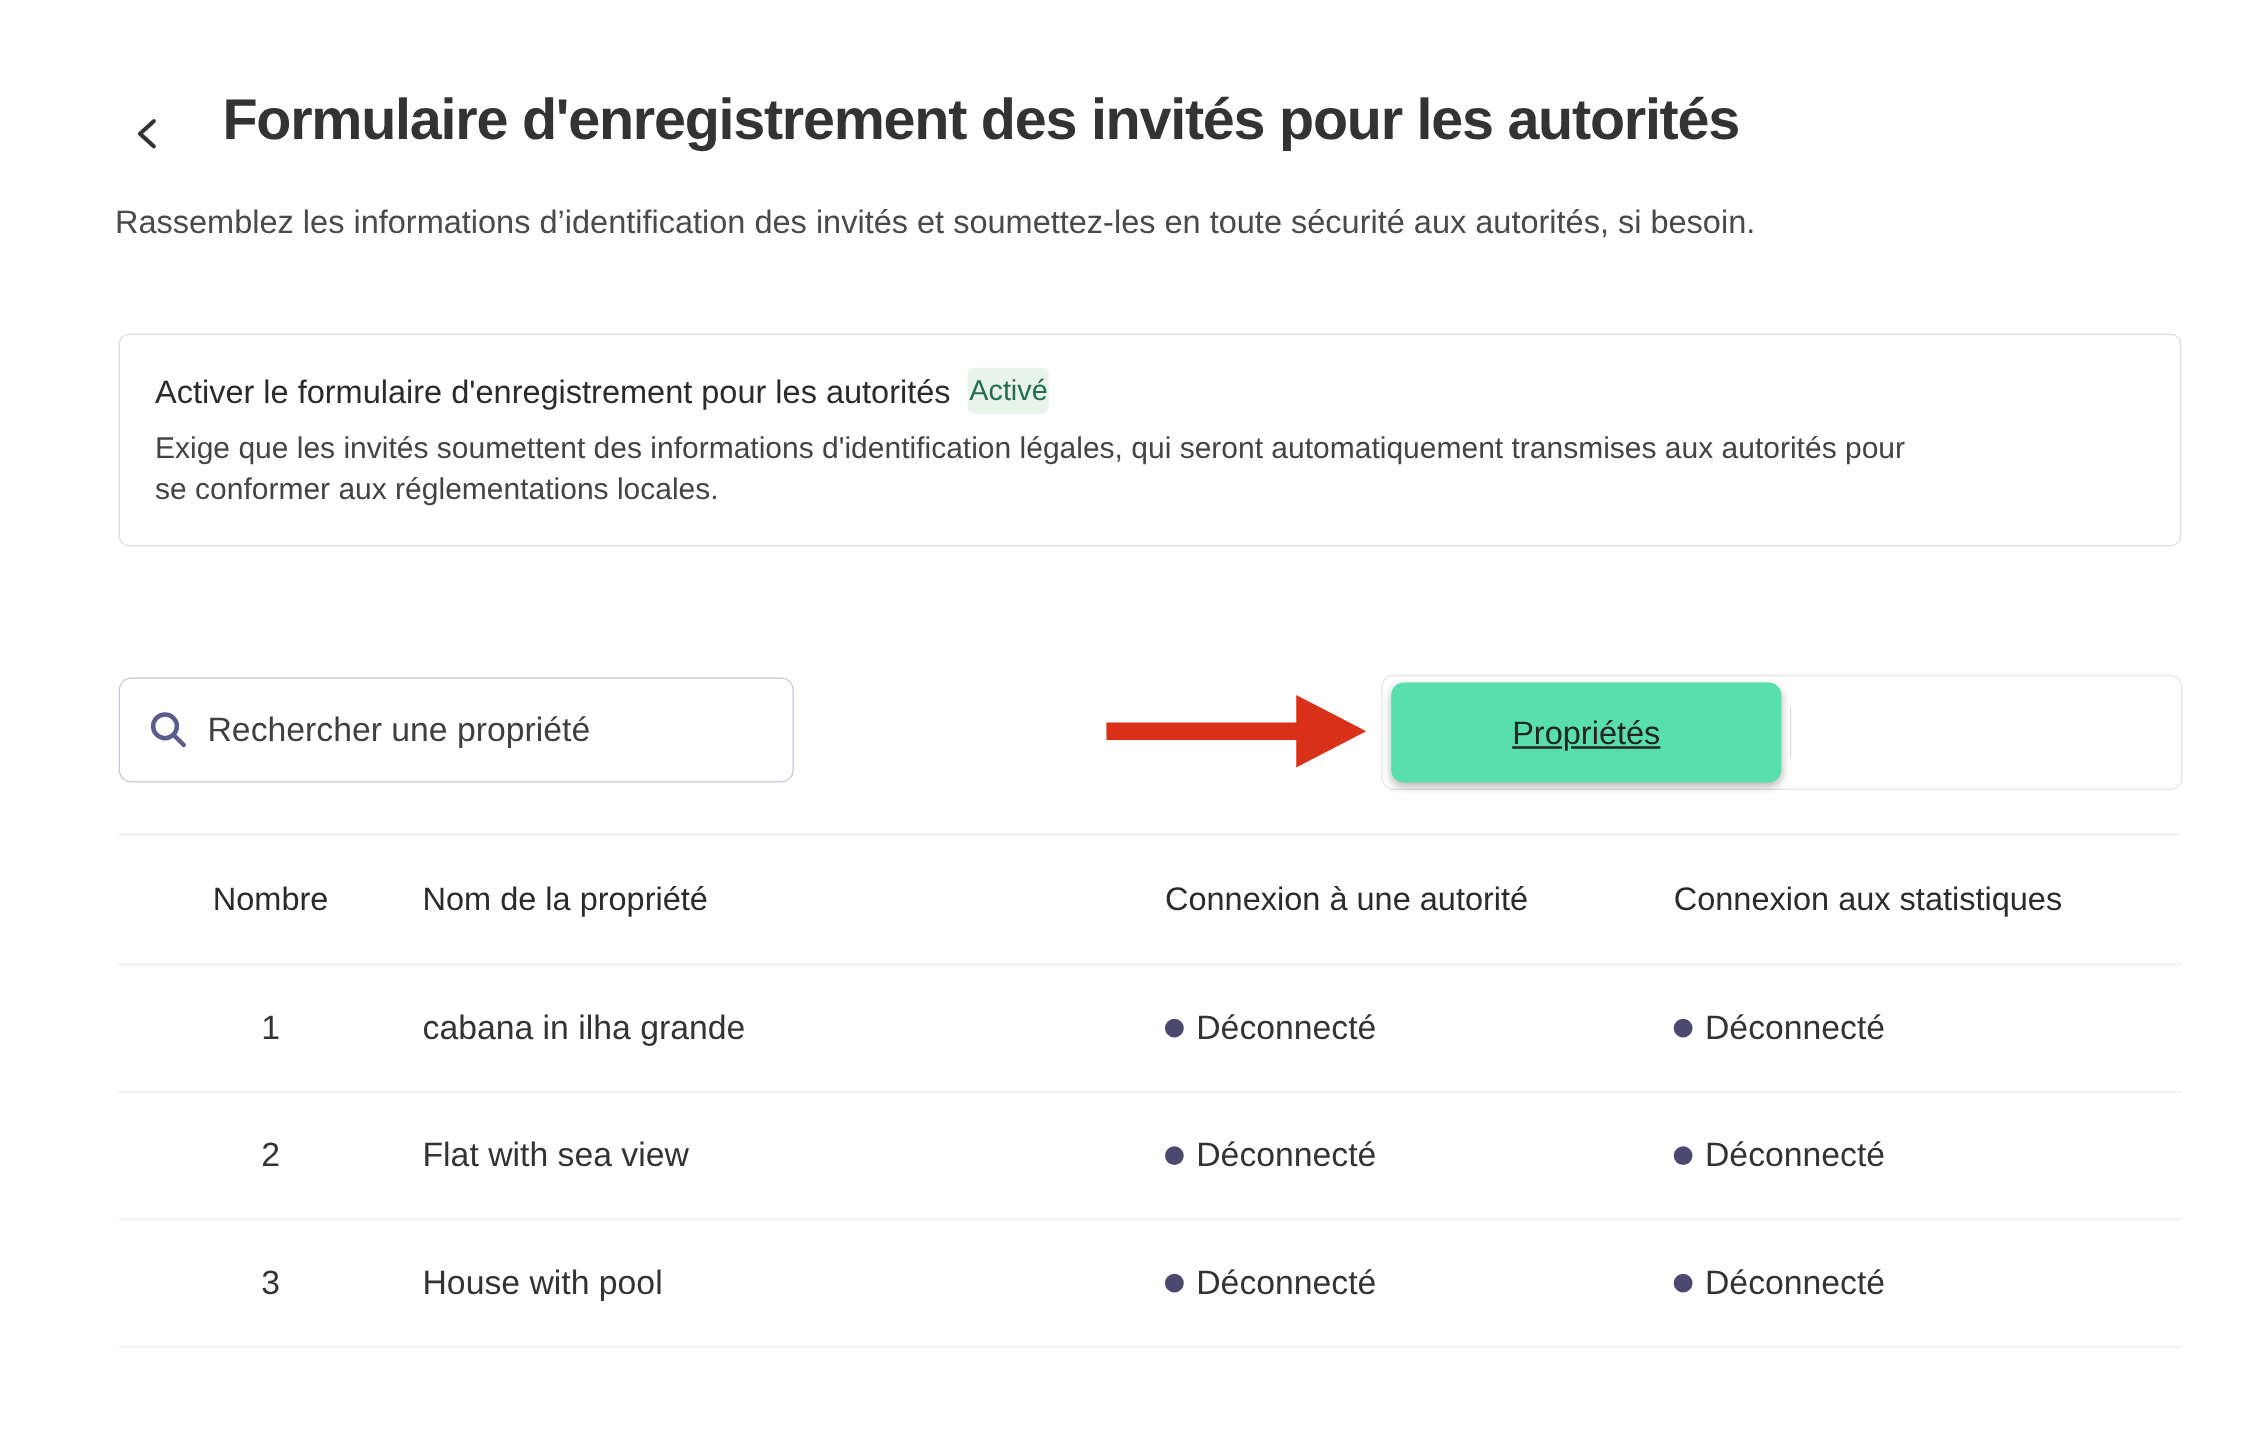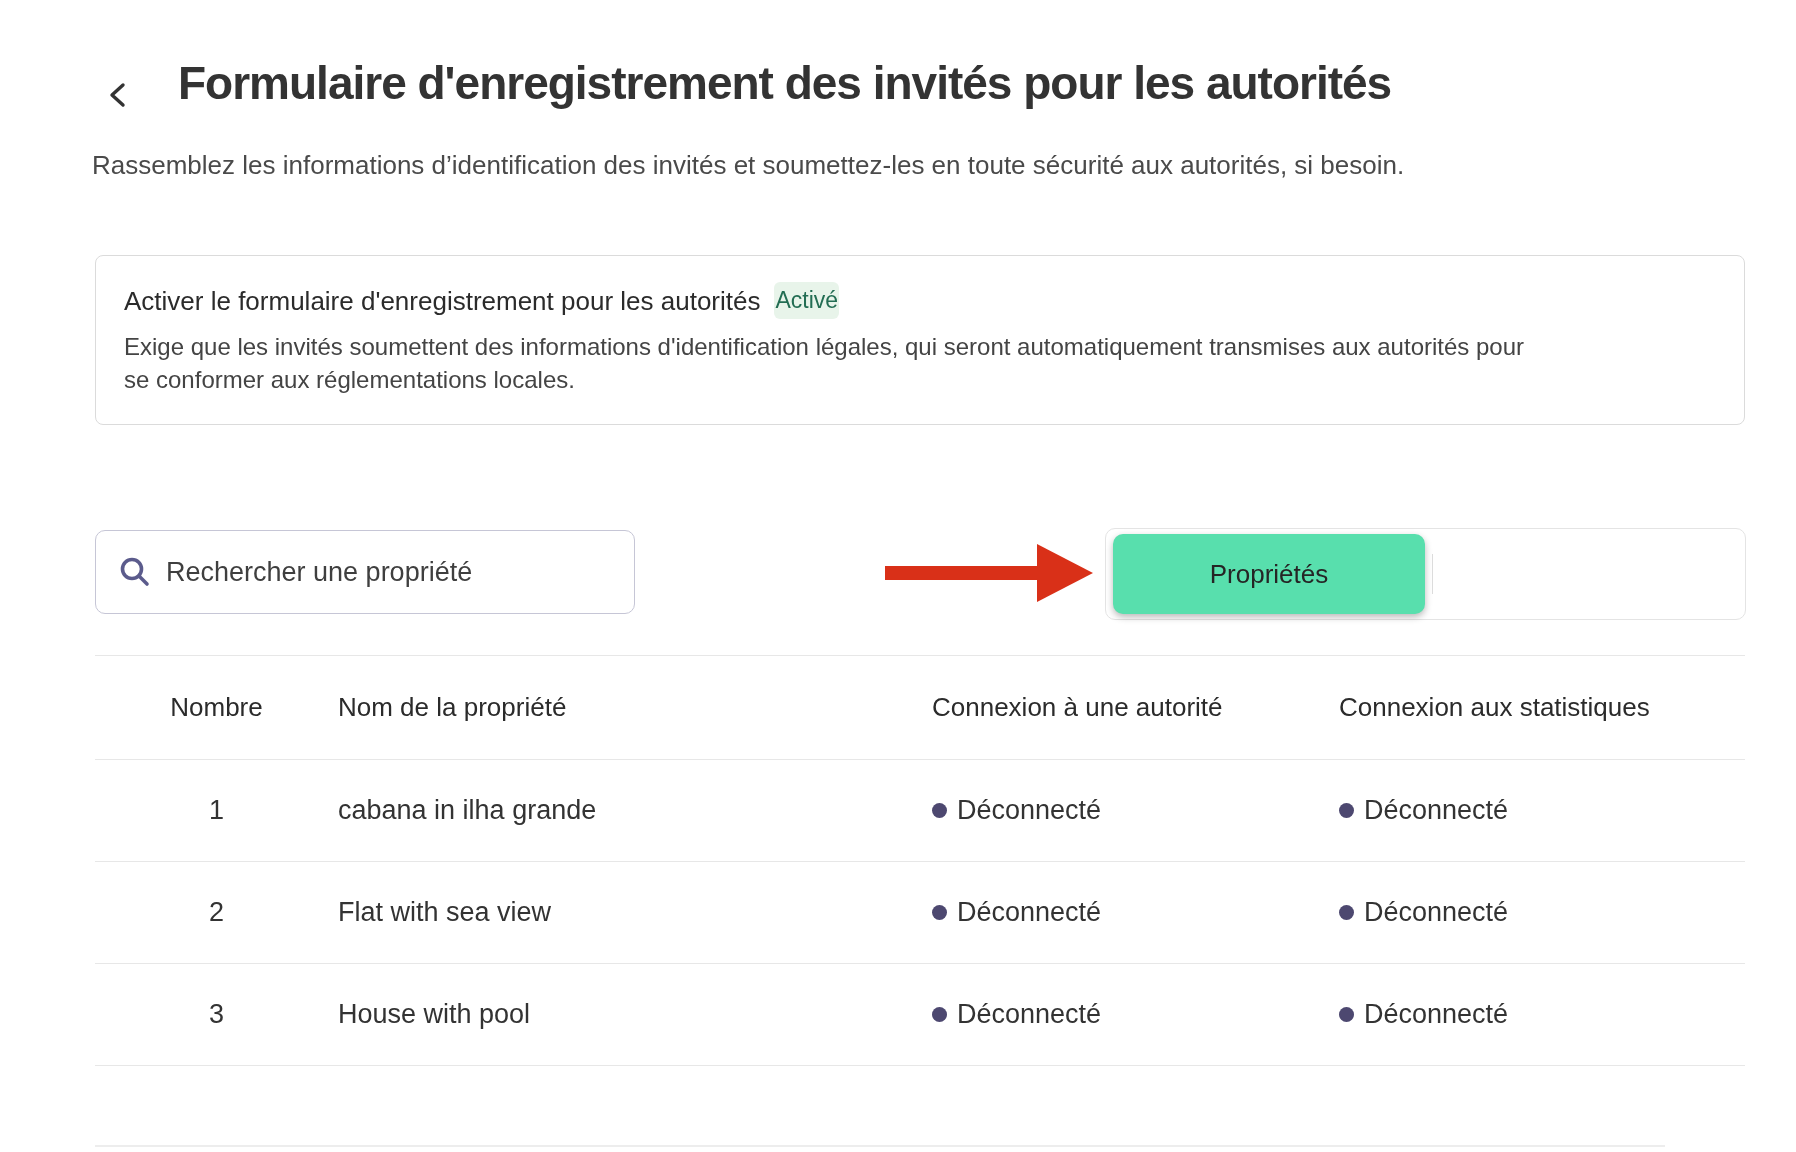--- a/index.html
+++ b/index.html
@@ -5,21 +5,21 @@
   * { margin: 0; padding: 0; box-sizing: border-box; }
   html, body { background: #ffffff; }
   body {
     font-family: "Liberation Sans", sans-serif;
     color: #2f2f2f;
     width: 1796px;
     height: 1152px;
     position: relative;
     overflow: hidden;
   }
-  .page { position: absolute; inset: 0; background: #fff; }
+  .page { position: absolute; inset: 0; background: #fff; margin-top: 12px; }
 
   
   .back-btn {
     position: absolute; left: 100px; top: 78px;
     width: 36px; height: 36px;
     background: none; border: none; cursor: pointer;
     display: flex; align-items: center; justify-content: center;
   }
   .page-title {
     position: absolute; left: 178px; top: 56px;
@@ -86,20 +86,21 @@
   .tab {
     height: 80px; border: none; background: transparent;
     font-size: 26px; color: #252525; cursor: pointer;
     font-family: "Liberation Sans", sans-serif;
     display: flex; align-items: center; justify-content: center;
   }
   .tab.active {
     margin-left: 7px; width: 312px;
     background: #58dfad; border-radius: 10px;
     box-shadow: 0 3px 7px rgba(0,0,0,0.28);
+    text-decoration: underline;
   }
   .tab-divider { width: 1px; height: 40px; background: #dcdcdc; margin-left: 7px; }
   .tab.inactive { flex: 1; }
 
   
   .table {
     position: absolute; left: 95px; top: 655px; width: 1650px;
   }
   .trow, .thead {
     display: grid;

